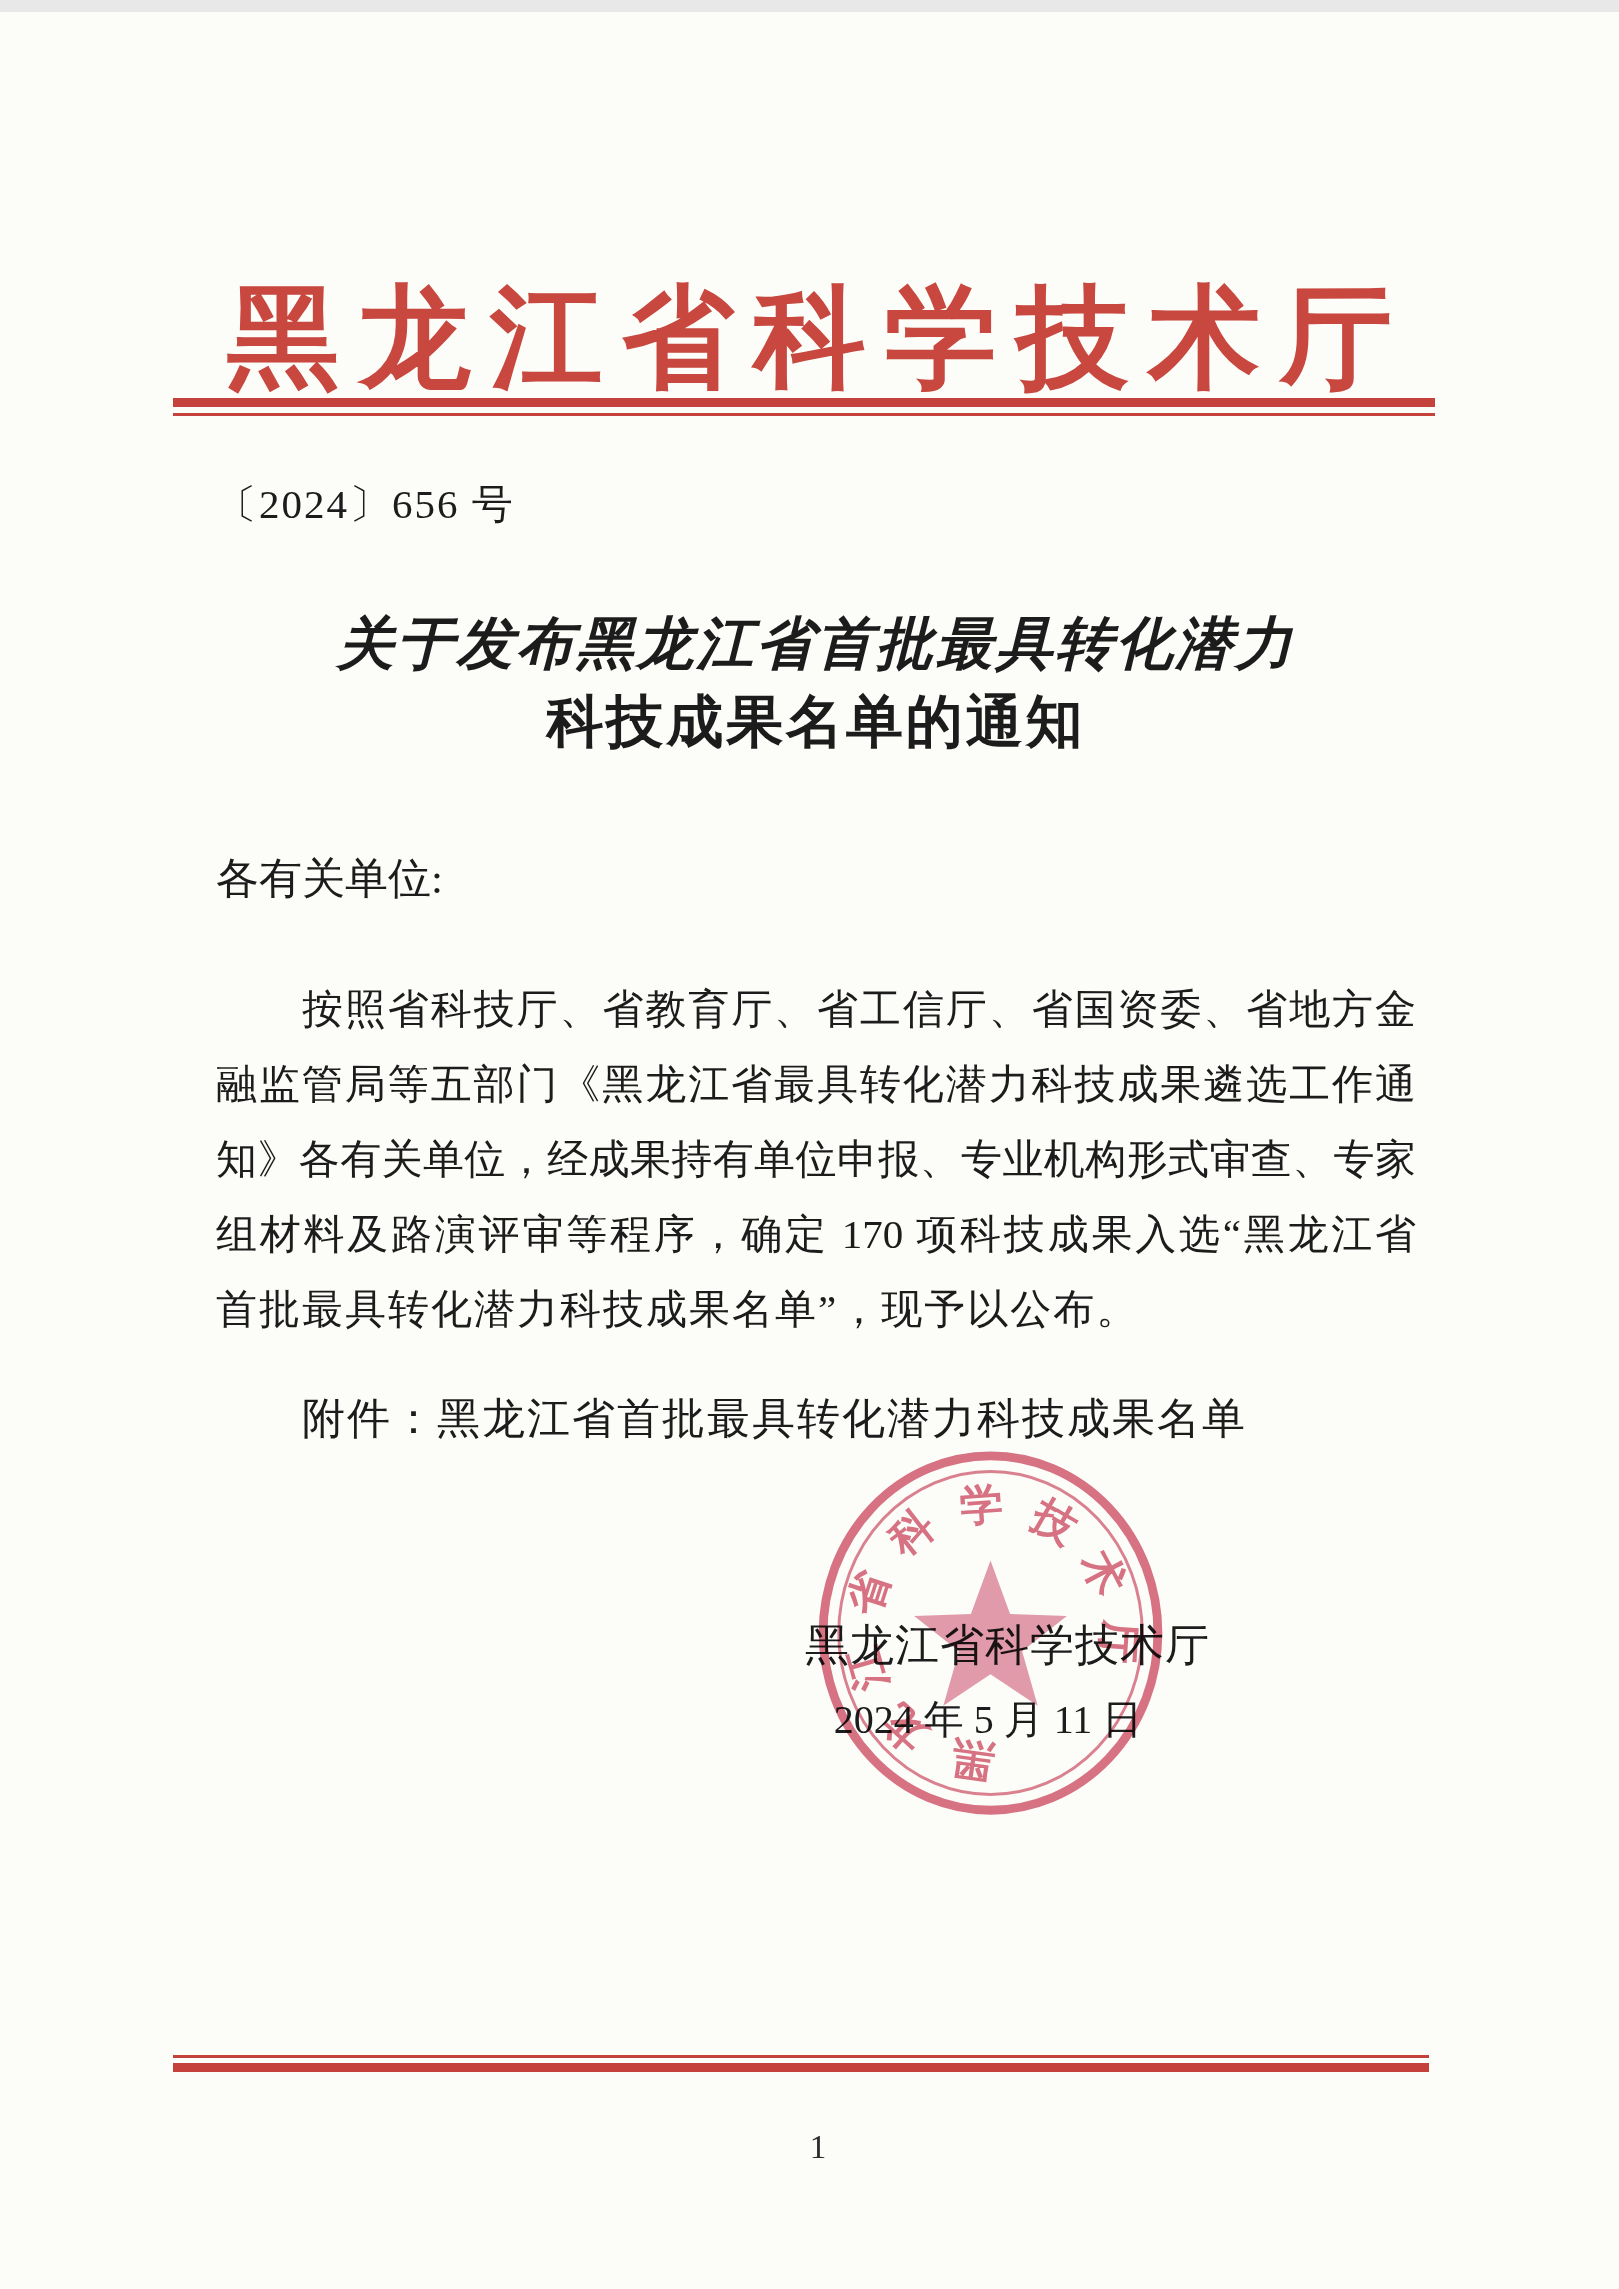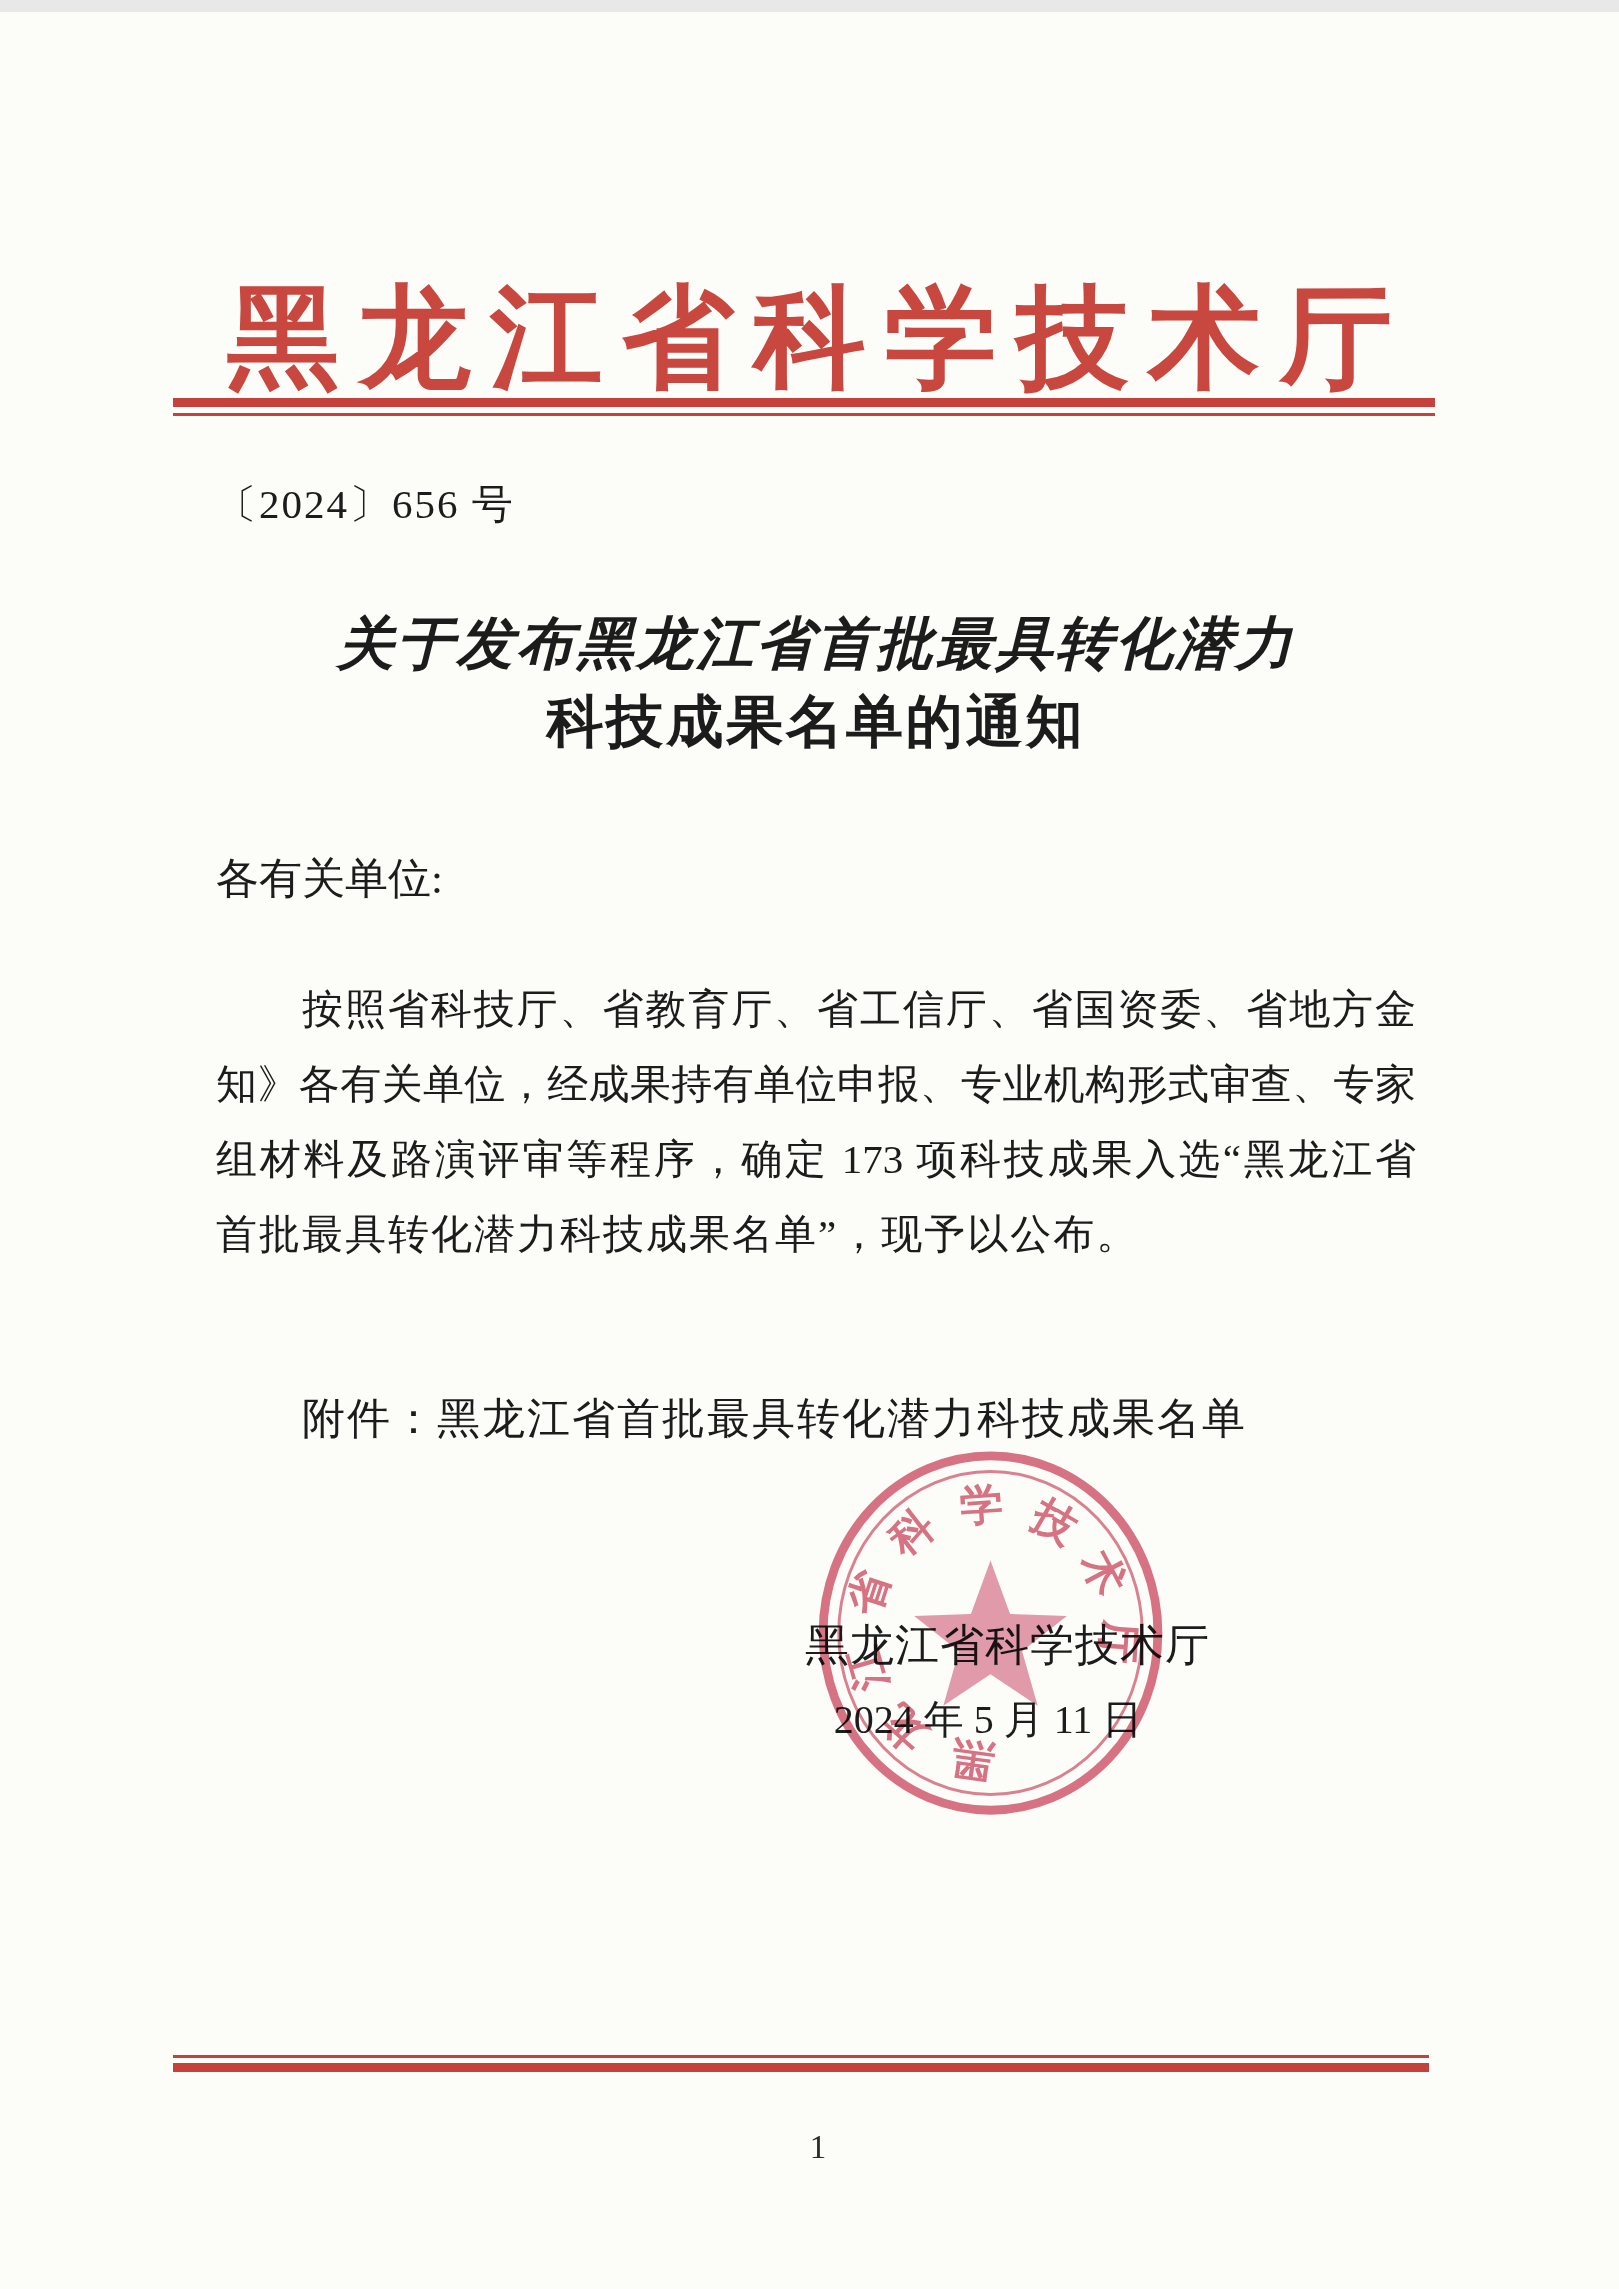--- a/index.html
+++ b/index.html
@@ -98,22 +98,23 @@
 
   <div class="abs doc-number">〔2024〕656 号</div>
 
   <div class="abs doc-title l1">关于发布黑龙江省首批最具转化潜力</div>
   <div class="abs doc-title l2">科技成果名单的通知</div>
 
   <div class="abs salutation">各有关单位:</div>
 
   <div class="abs body-block">
     <div class="body-line first">按照省科技厅、省教育厅、省工信厅、省国资委、省地方金</div>
+    <div class="body-line">融监管局等五部门《黑龙江省最具转化潜力科技成果遴选工作通</div>
     <div class="body-line">知》各有关单位，经成果持有单位申报、专业机构形式审查、专家</div>
-    <div class="body-line">组材料及路演评审等程序，确定 173 项科技成果入选“黑龙江省</div>
+    <div class="body-line">组材料及路演评审等程序，确定 170 项科技成果入选“黑龙江省</div>
     <div class="body-line last">首批最具转化潜力科技成果名单”，现予以公布。</div>
   </div>
 
   <div class="abs attachment">附件：黑龙江省首批最具转化潜力科技成果名单</div>
 
   <div class="abs signature">黑龙江省科学技术厅</div>
   <div class="abs sign-date">2024 年 5 月 11 日</div>
 
   <svg class="abs seal" viewBox="0 0 360 380">
     <ellipse cx="180" cy="188" rx="171" ry="181" fill="none" stroke="#d25a70" stroke-width="9" opacity="0.85"></ellipse>

